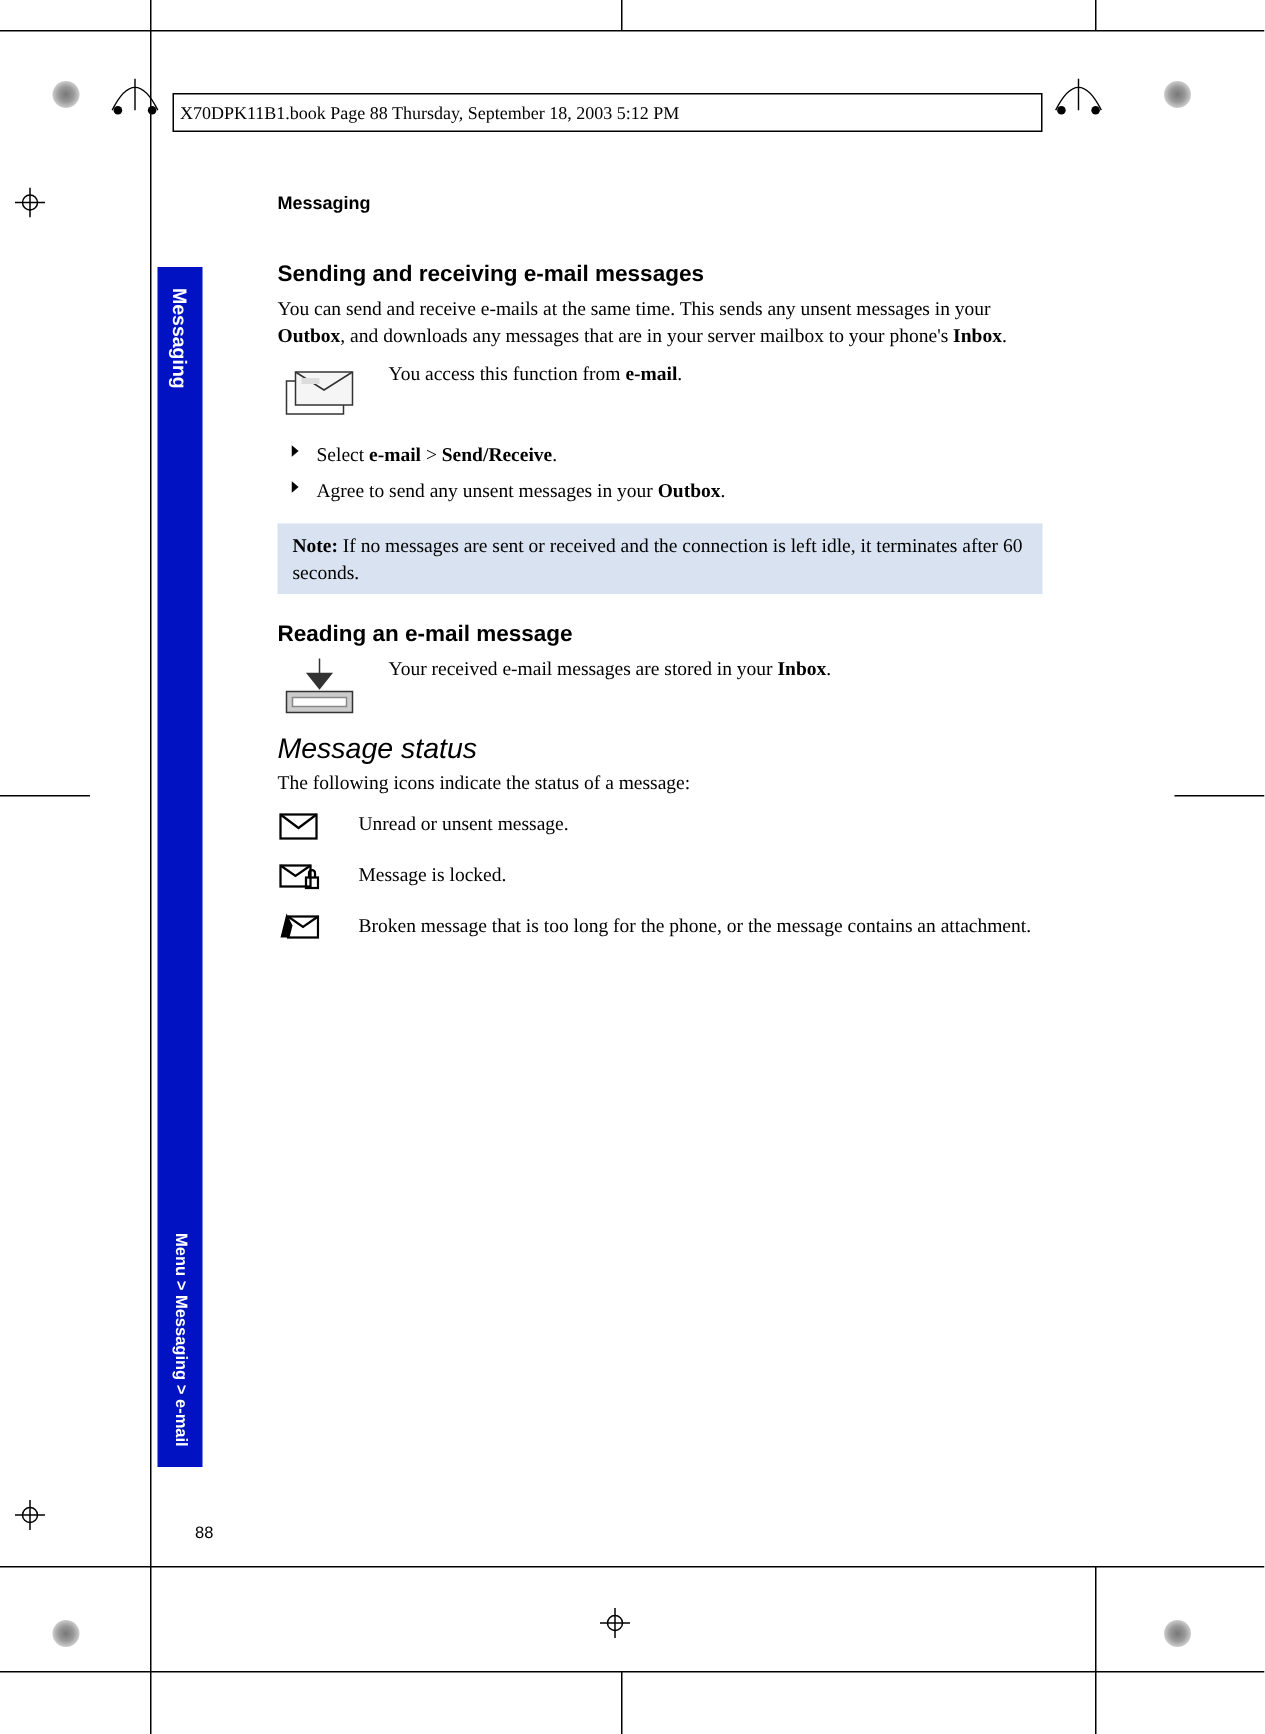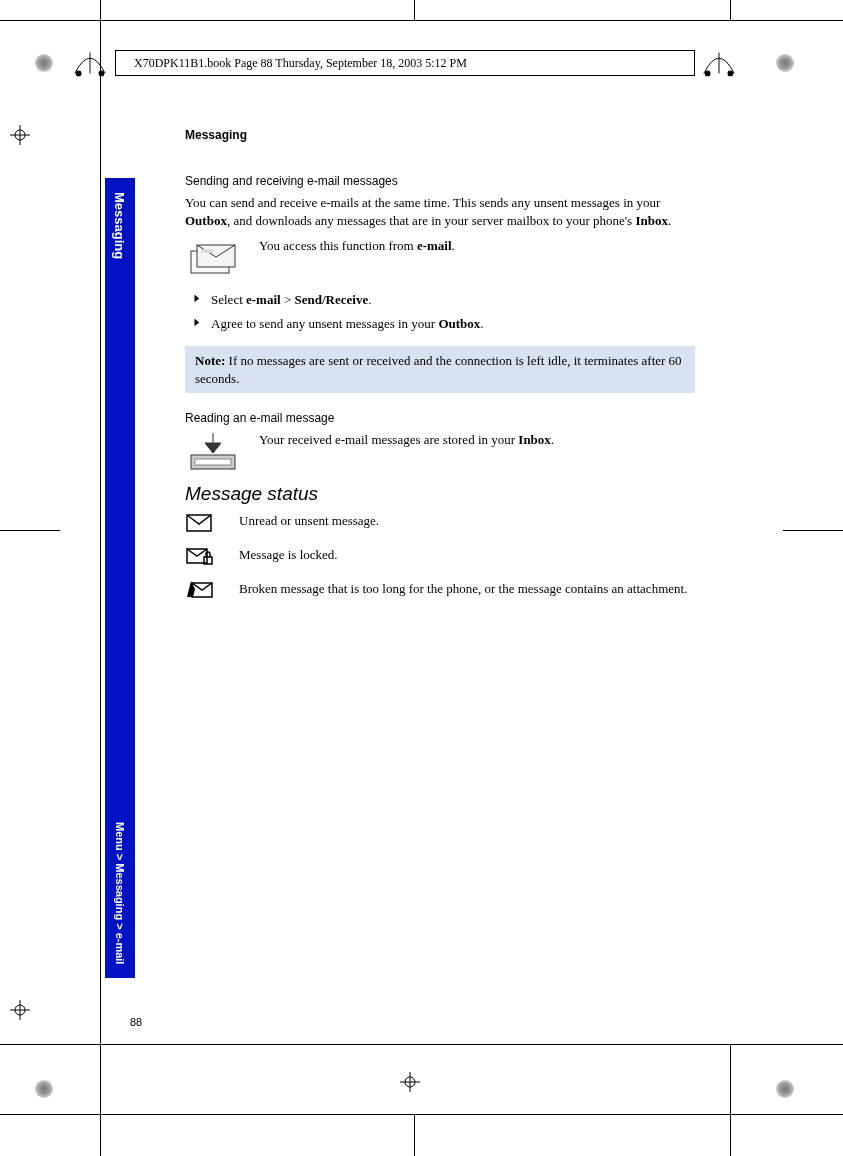--- a/index.html
+++ b/index.html
@@ -26,28 +26,28 @@
     width: 18px;
     height: 18px;
   }
   .crop-line {
     position: absolute;
     background: #000;
   }
   .header-box {
     position: absolute;
     left: 115px;
-    top: 50px;
+    top: 62px;
     width: 580px;
     height: 26px;
     border: 1px solid #000;
     font-size: 12px;
     display: flex;
     align-items: center;
-    padding-left: 18px;
+    padding-left: 4px;
     box-sizing: border-box;
   }
   .header-ornament {
     position: absolute;
     top: 48px;
   }
   .header-ornament svg { width: 38px; height: 30px; }
   .content {
     position: absolute;
     left: 185px;
@@ -55,22 +55,22 @@
     width: 510px;
   }
   .section-title-small {
     font-family: Arial, Helvetica, sans-serif;
     font-size: 12px;
     font-weight: bold;
     margin-bottom: 32px;
   }
   .heading {
     font-family: Arial, Helvetica, sans-serif;
-    font-size: 12px;
-    font-weight: normal;
+    font-size: 15px;
+    font-weight: bold;
     margin: 0 0 6px 0;
   }
   .para {
     margin: 0 0 8px 0;
     line-height: 1.35;
   }
   .bold { font-weight: bold; }
   .icon-text-block {
     display: flex;
     align-items: flex-start;
@@ -276,20 +276,21 @@
           <path d="M28 2 L28 18 M20 12 L28 22 L36 12 Z" fill="#333" stroke="#333"></path>
         </svg>
     </div>
     <p class="para">
       <span>Your received e-mail messages are stored in your </span><span class="bold">Inbox</span><span>.</span>
     </p>
   </div>
 
 
   <div class="sub-italic">Message status</div>
+  <p class="para">The following icons indicate the status of a message:</p>
 
   <div class="status-table">
     <div class="status-row">
       <div class="status-icon">
         <svg viewBox="0 0 28 22">
             <rect x="2" y="4" width="24" height="16" fill="none" stroke="#000" stroke-width="1.5"></rect>
             <path d="M2 4 L14 13 L26 4" fill="none" stroke="#000" stroke-width="1.5"></path>
           </svg>
       </div>
       <div class="status-text">Unread or unsent message.</div>

